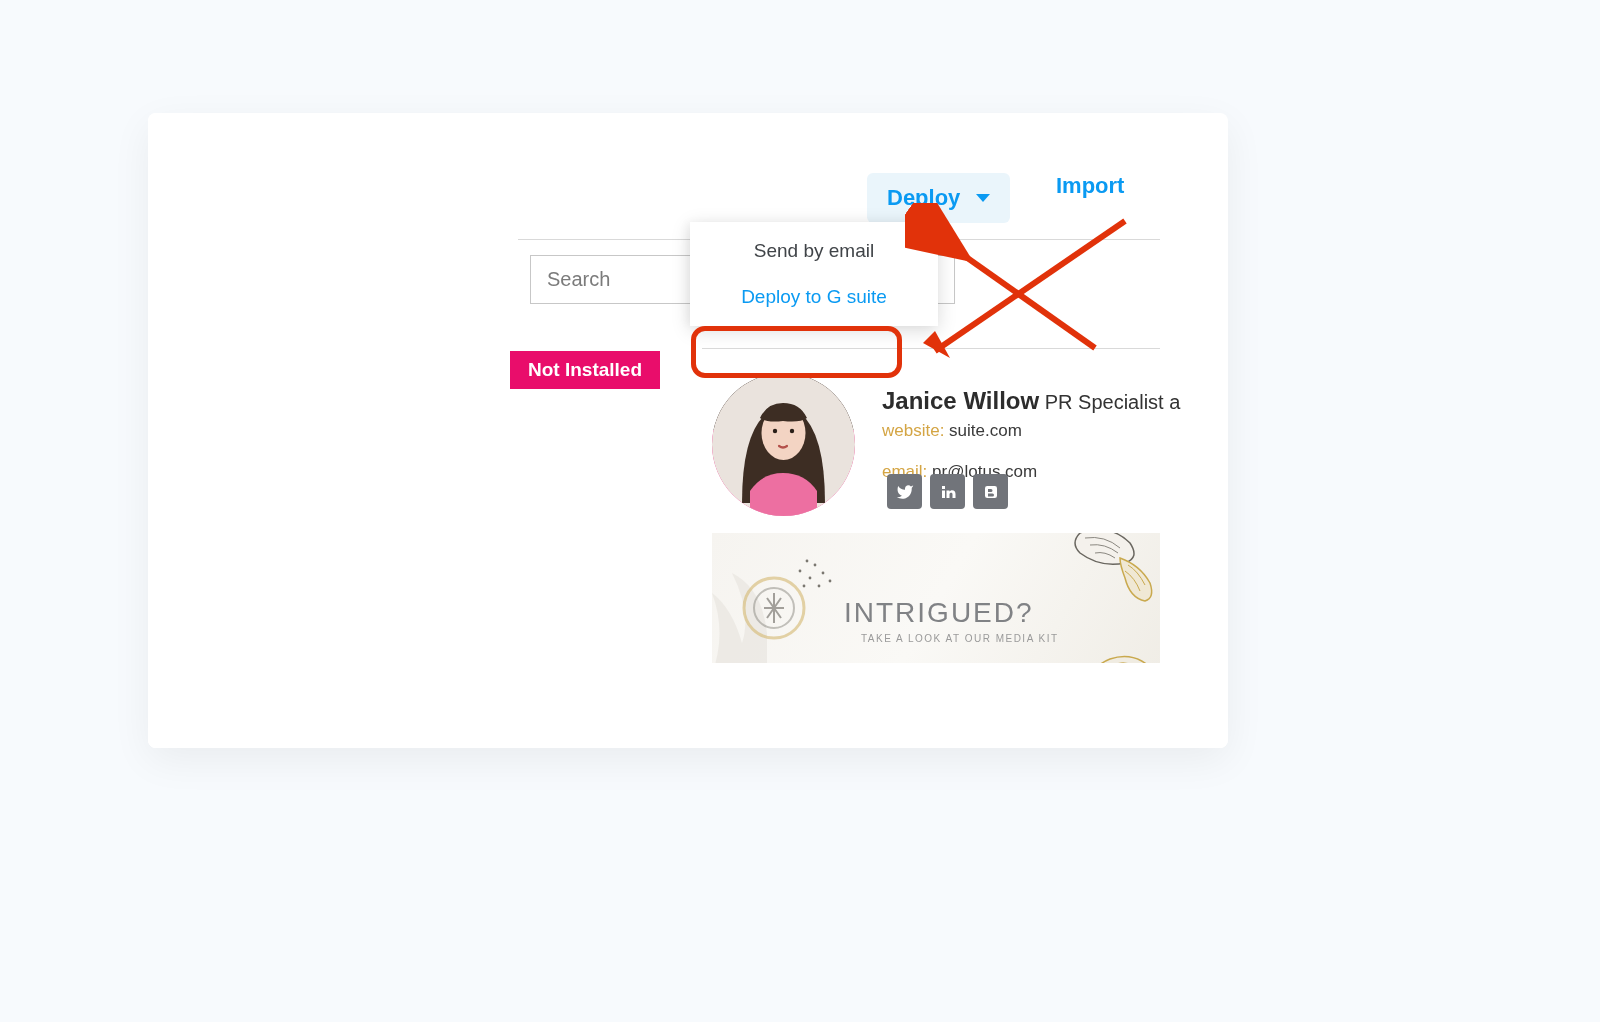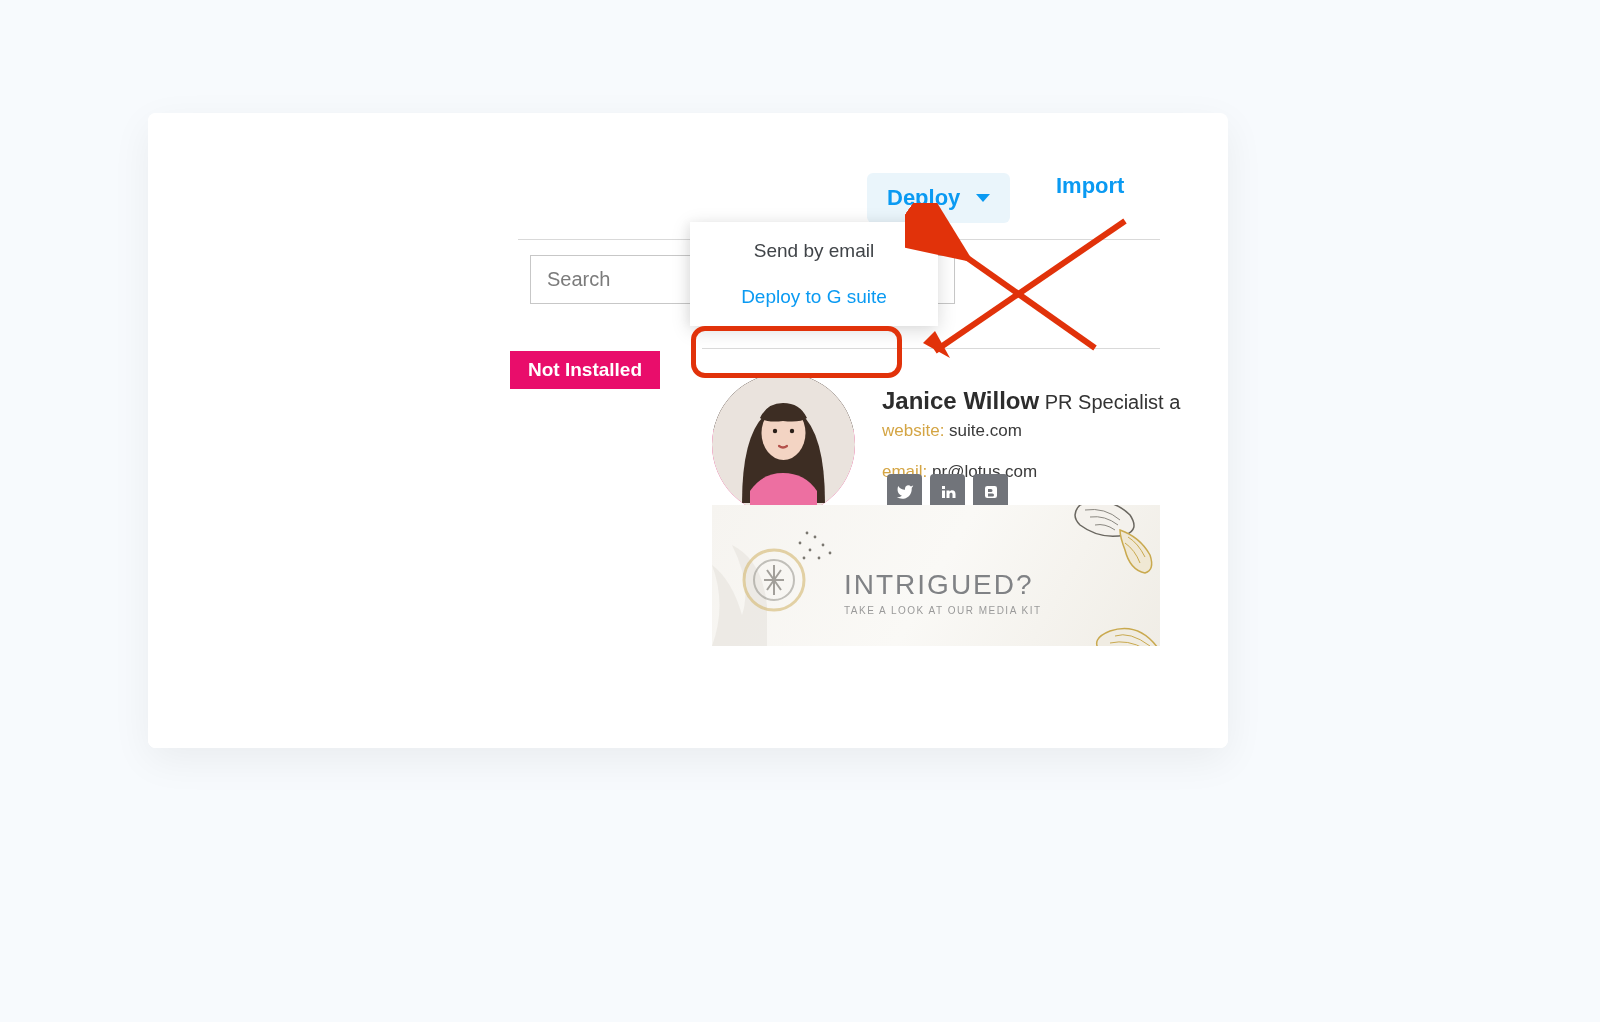--- a/index.html
+++ b/index.html
@@ -207,21 +207,21 @@
       background: #71747a;
       border-radius: 4px;
       display: flex;
       align-items: center;
       justify-content: center;
       color: #fff;
       cursor: pointer;
     }
     .banner {
       position: absolute;
-      top: 132px;
+      top: 160px;
       left: 0;
       width: 448px;
       height: 141px;
       background: linear-gradient(120deg, #f6f4f0 0%, #faf9f6 50%, #f0ede6 100%);
       overflow: hidden;
     }
     .banner-left-deco {
       position: absolute;
       left: 0; top: 0; bottom: 0; width: 130px;
     }
@@ -239,20 +239,21 @@
       font-size: 28px;
       font-weight: 400;
       color: #808285;
       letter-spacing: 2px;
     }
     .banner-sub {
       font-size: 10px;
       color: #9a9a9a;
       letter-spacing: 1.5px;
       margin-top: 4px;
+      margin-left: 17px;
     }
     .bottom-cover {
       position: absolute;
       left: 0;
       right: 0;
       bottom: 0;
       height: 85px;
       background: #fff;
       z-index: 30;
     }

